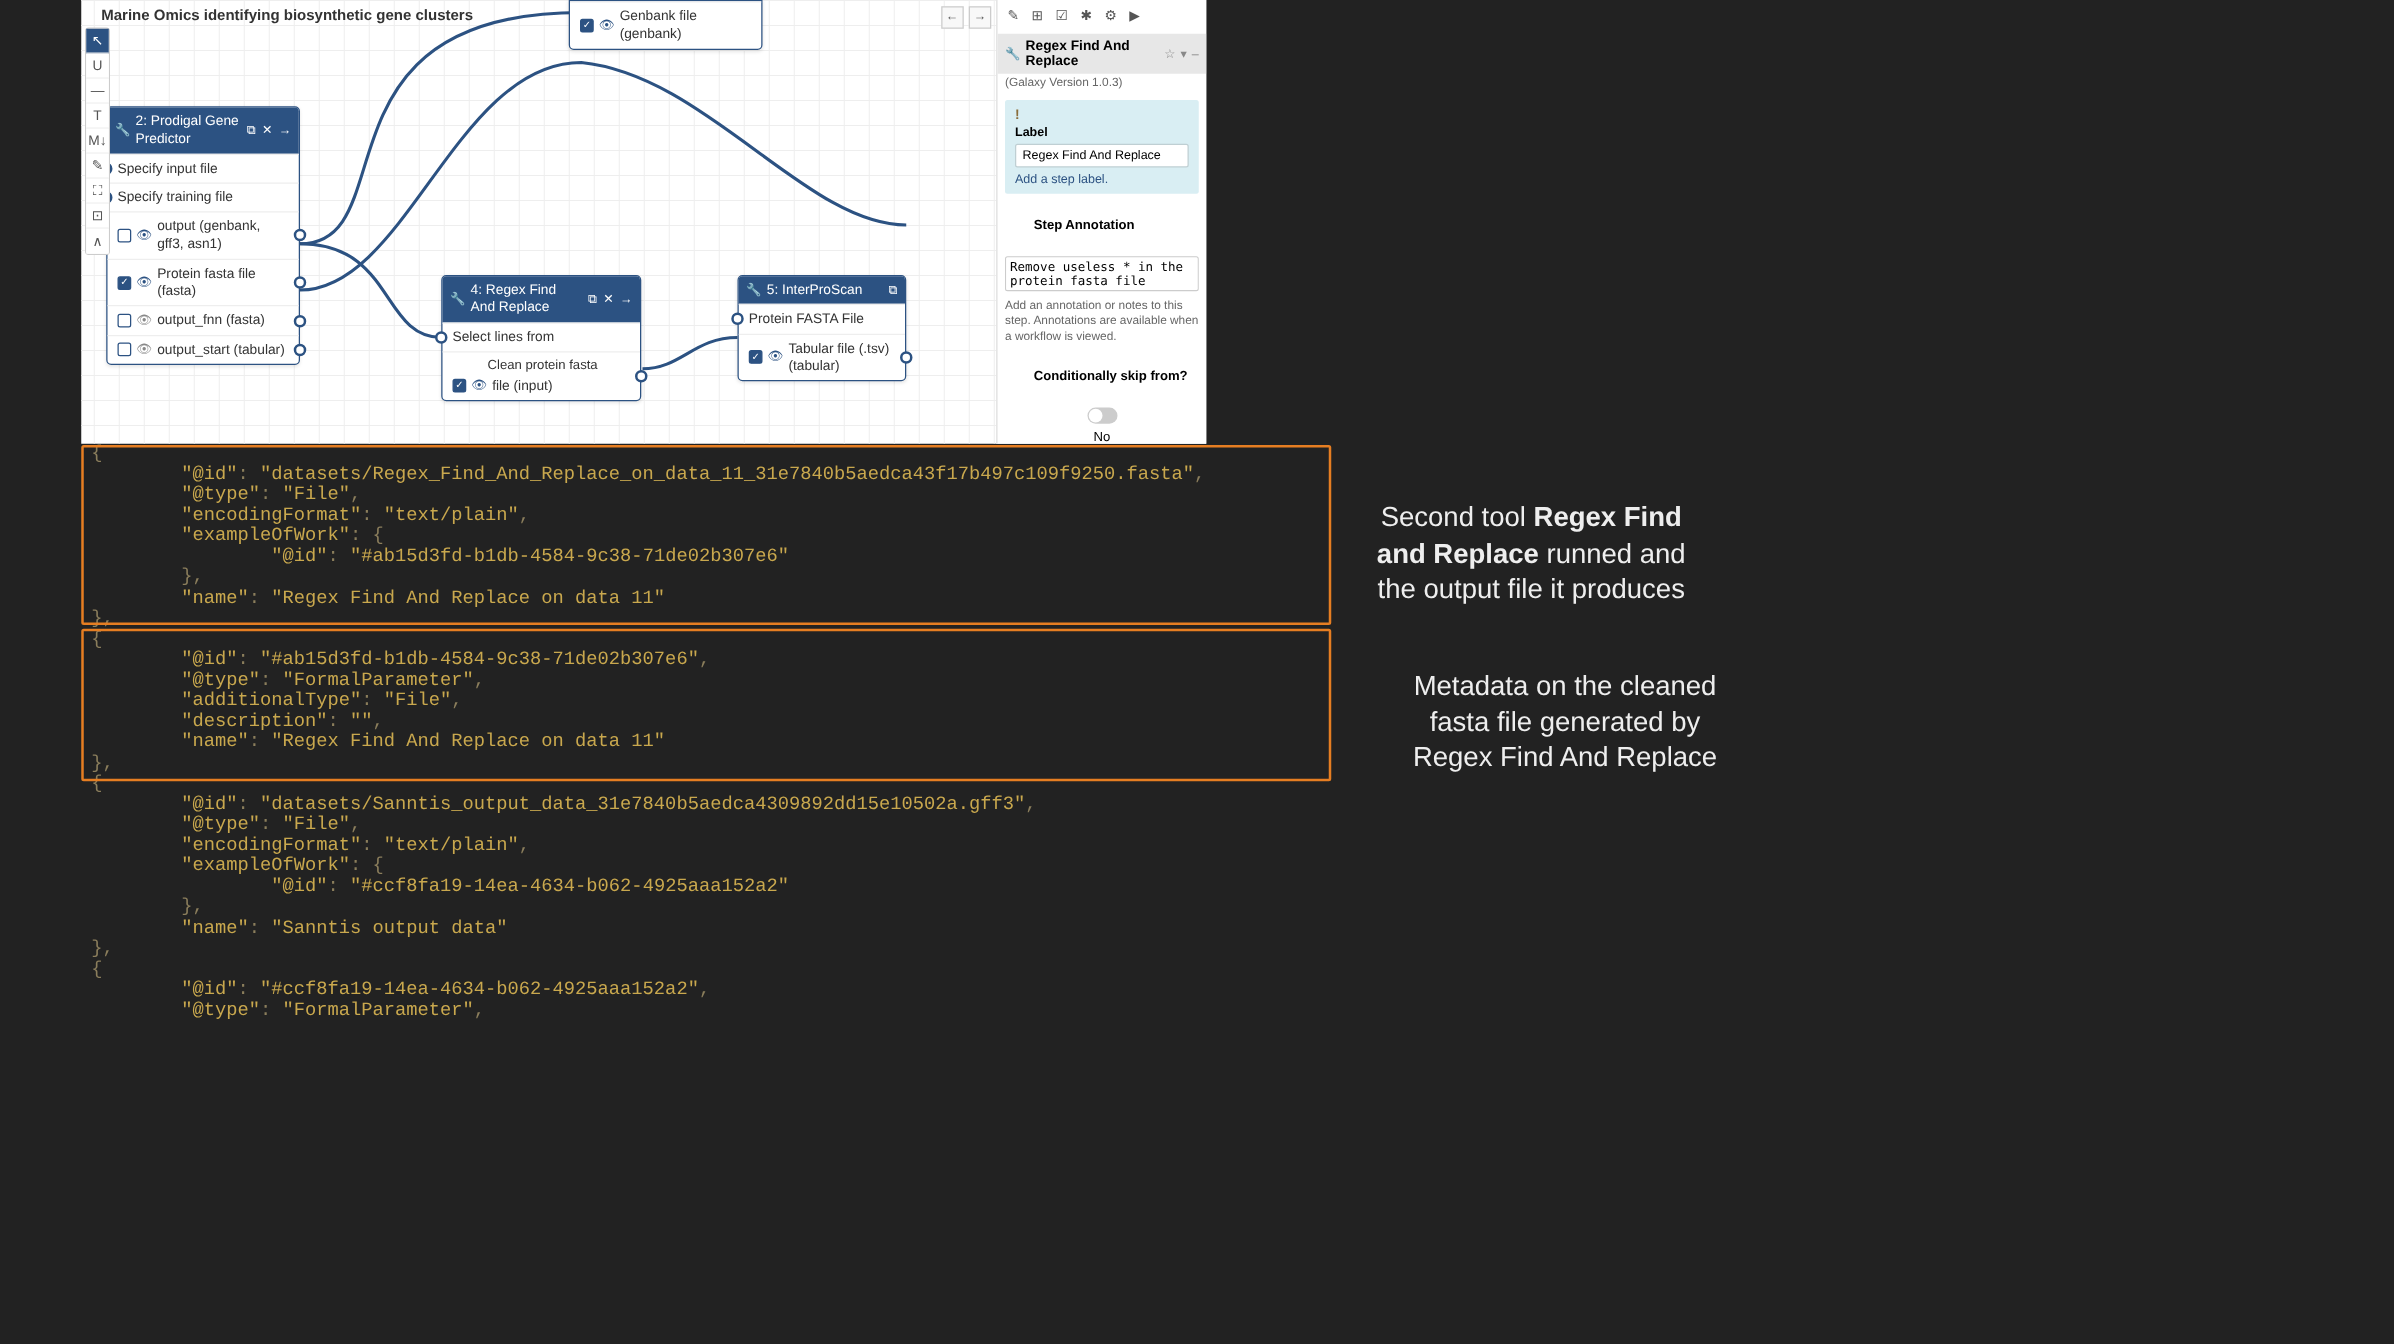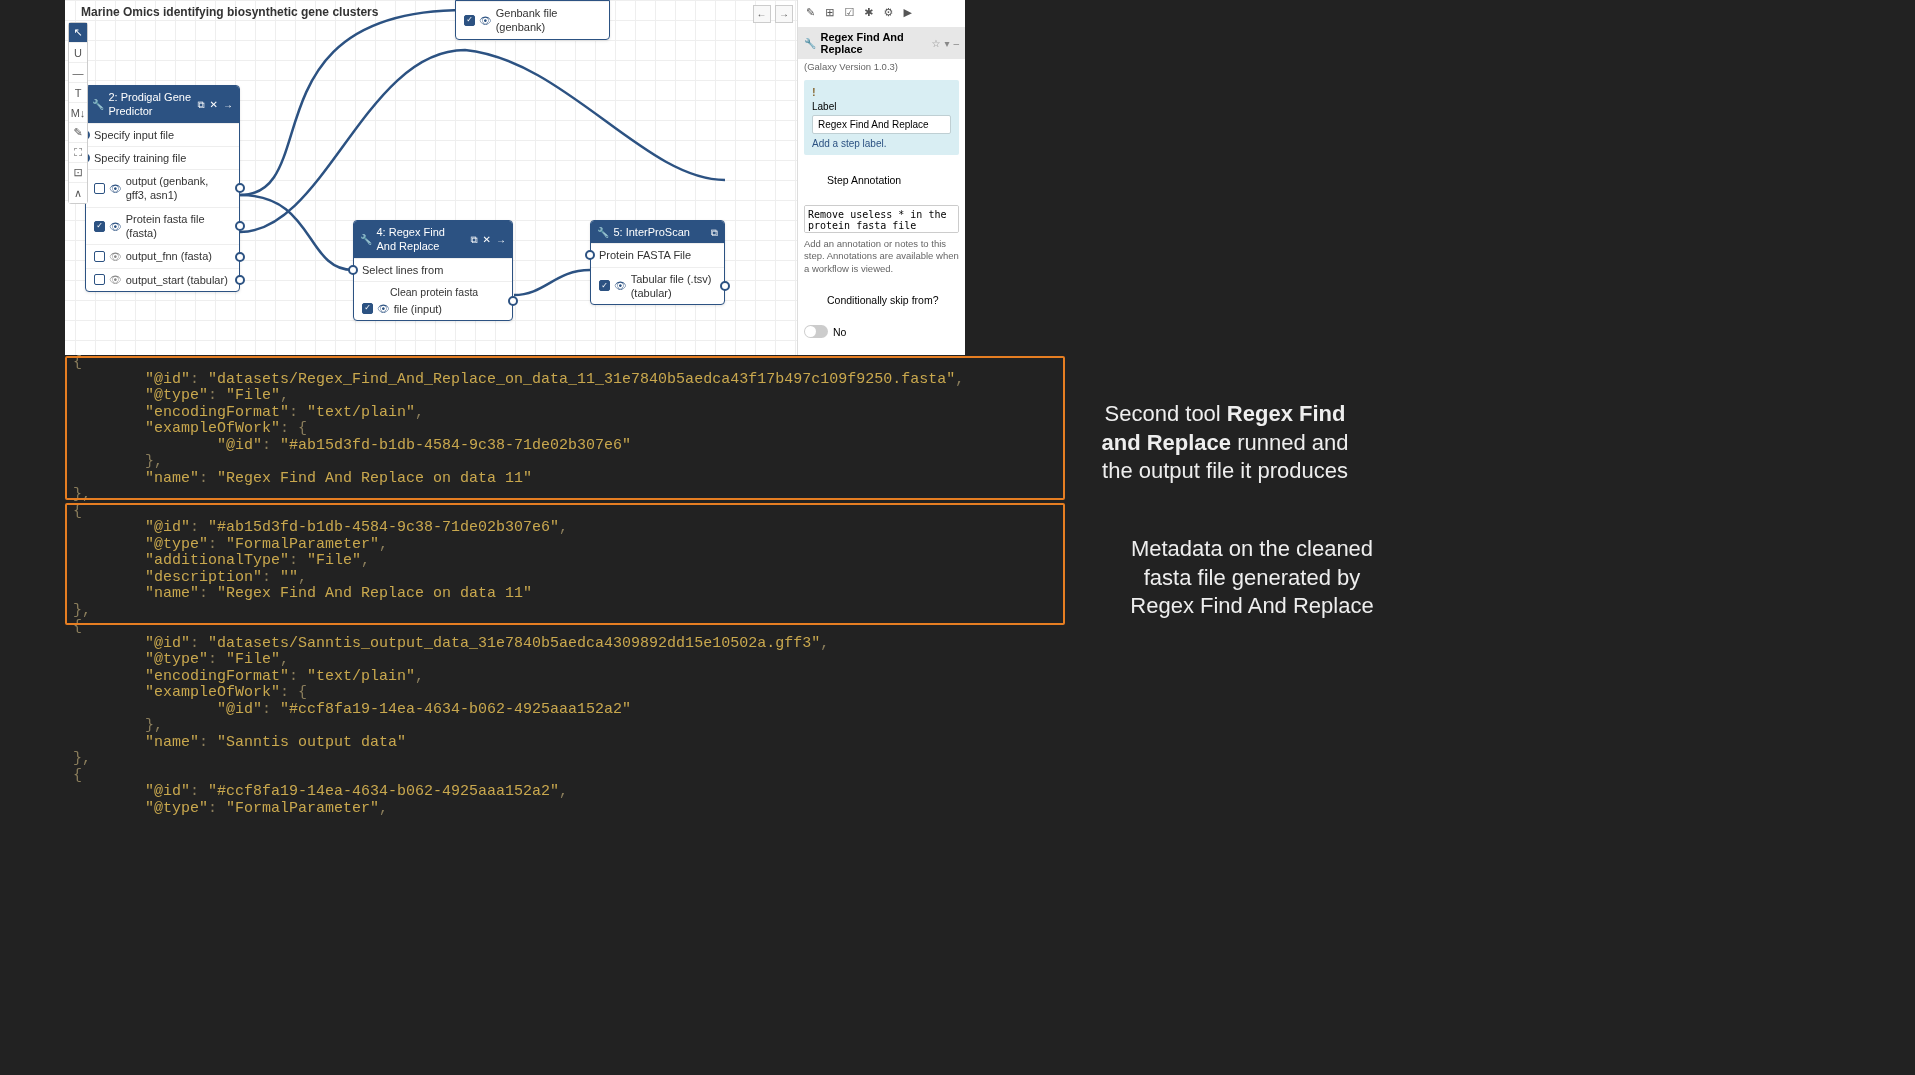--- a/index.html
+++ b/index.html
@@ -18,27 +18,27 @@
 .sidebar { position: absolute; right: 0; top: 0; width: 168px; height: 355px; background: #fff; border-left: 1px solid #ddd; font-size: 10.5px; padding: 4px 6px; overflow: hidden; }
 .sidebar-toolbar { display: flex; gap: 10px; margin-bottom: 6px; padding: 2px; }
 .sidebar-toolbar span { font-size: 11px; color: #555; cursor: pointer; }
 .panel-h { background: #e7e7e7; padding: 4px 6px; margin: 0 -6px 6px -6px; font-size: 11px; display: flex; align-items: center; gap: 4px; }
 .panel-h .wrench { font-size: 10px; }
 .panel-h .title-text { font-weight: 600; flex: 1; }
 .panel-h .star, .panel-h .caret, .panel-h .min { font-size: 10px; color: #888; cursor: pointer; }
 .panel-sub { font-size: 9.5px; color: #666; margin-top: -4px; margin-bottom: 8px; }
 .warn-box { background: #d9eef3; border-radius: 2px; padding: 6px 8px; margin-bottom: 6px; }
 .warn-icon { color: #8a6d3b; font-weight: bold; font-size: 11px; }
-.warn-label { font-weight: 400; font-size: 10px; margin: 3px 0; }
+.warn-label { font-weight: 700; font-size: 10px; margin: 3px 0; }
 .warn-input { width: 100%; padding: 3px 5px; font-size: 10px; border: 1px solid #bfcfd3; border-radius: 2px; background: #fff; margin-bottom: 3px; }
 .warn-link { color: #2c5282; text-decoration: none; font-size: 10px; }
-.sec-label { font-weight: 400; font-size: 10.5px; margin: 19px 0; padding-left: 23px; }
+.sec-label { font-weight: 700; font-size: 10.5px; margin: 19px 0; padding-left: 23px; }
 .txta { width: 100%; height: 28px; font-size: 10px; padding: 3px; border: 1px solid #ccc; border-radius: 2px; resize: none; }
 .help-txt { font-size: 9.5px; color: #666; margin-top: 3px; line-height: 1.3; }
-.toggle-row { display: flex; align-items: center; gap: 5px; margin-top: 4px; }
+.toggle-row { display: flex; align-items: center; gap: 5px; margin-top: 4px; flex-direction: column; }
 .toggle { width: 24px; height: 13px; background: #ccc; border-radius: 7px; position: relative; }
 .toggle::after { content: ""; position: absolute; left: 1px; top: 1px; width: 11px; height: 11px; background: #fff; border-radius: 50%; }
 
 .node { position: absolute; background: #fff; border: 1px solid #2c5282; border-radius: 4px; font-size: 11px; z-index: 3; box-shadow: 0 1px 3px rgba(0,0,0,0.1); }
 .node-h { background: #2c5282; color: #fff; padding: 4px 6px; display: flex; align-items: center; gap: 4px; border-radius: 3px 3px 0 0; font-size: 11px; line-height: 1.3; }
 .node-h .wrench { font-size: 10px; }
 .node-h .title-text { flex: 1; }
 .node-h .icons { display: flex; gap: 5px; }
 .node-h .icons span { cursor: pointer; font-size: 10px; }
 .io-row { padding: 4px 8px; border-top: 1px solid #eee; position: relative; font-size: 11px; color: #333; display: flex; align-items: center; gap: 4px; line-height: 1.3; }

